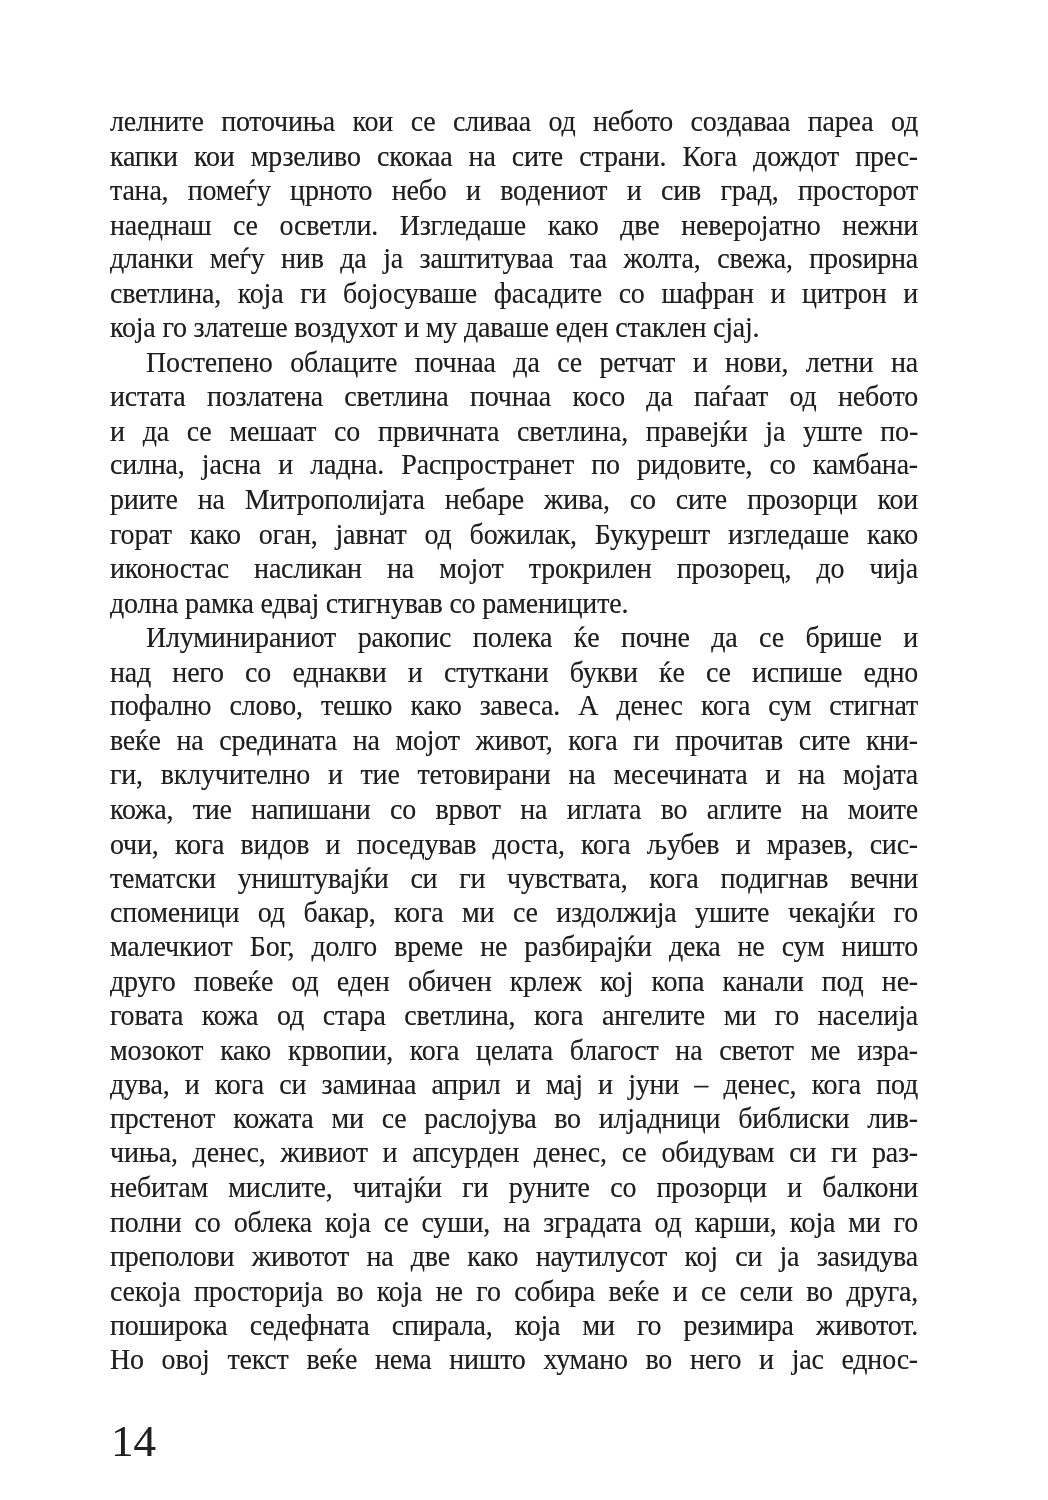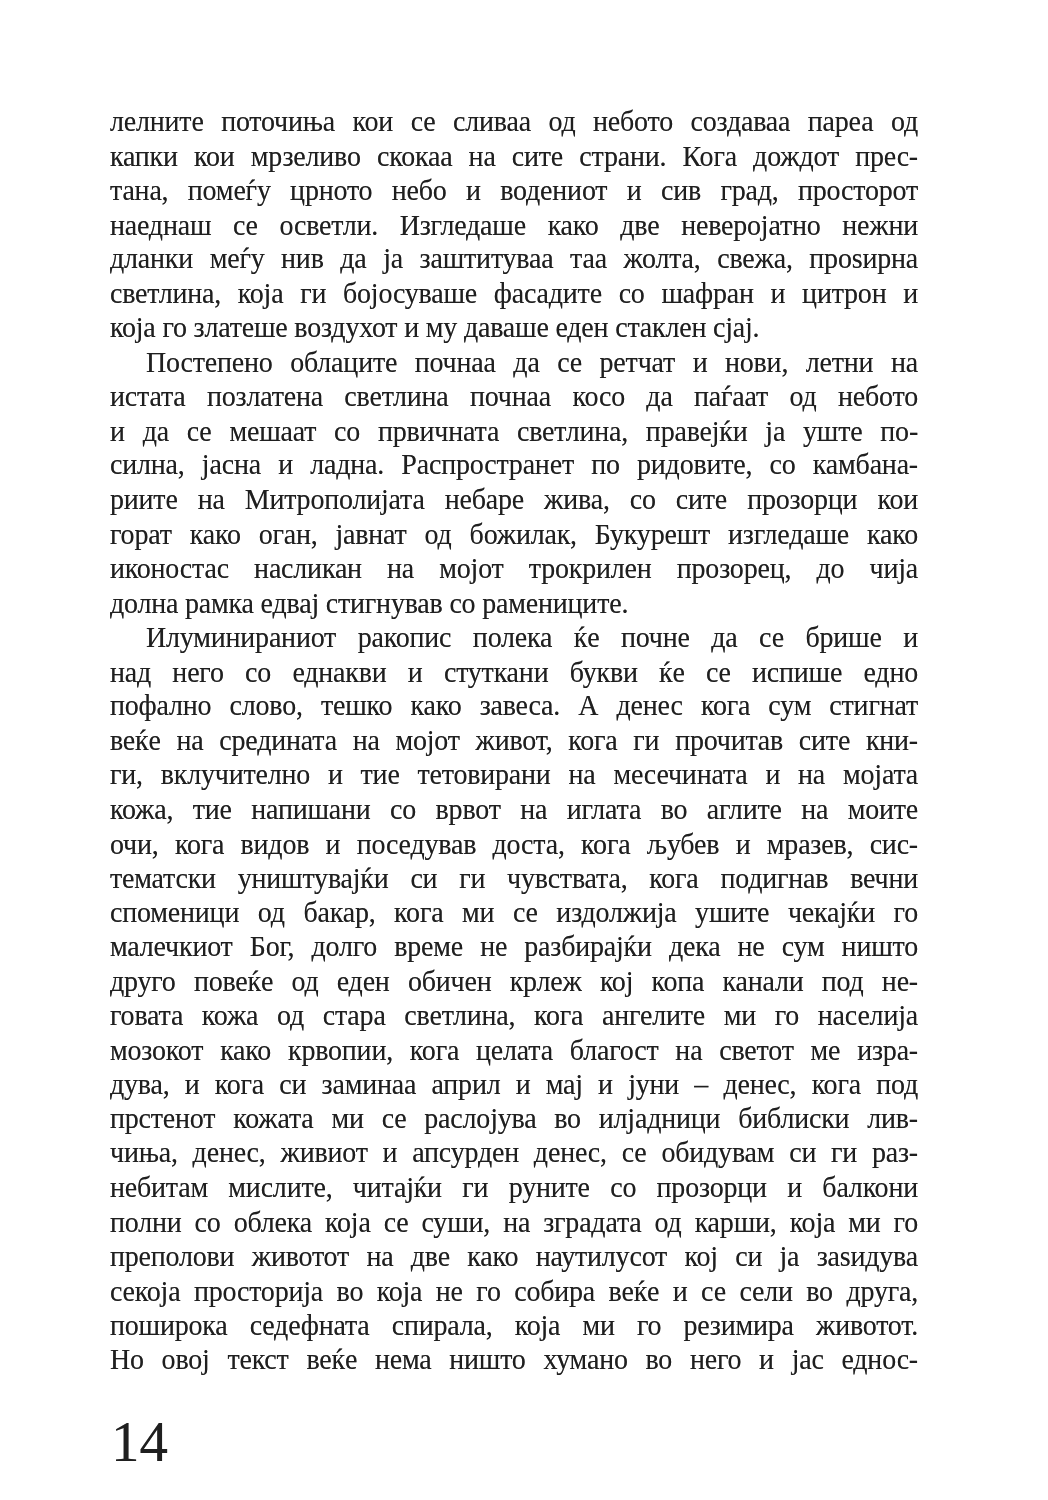--- a/index.html
+++ b/index.html
@@ -43,21 +43,21 @@
   .line.end {
     text-align-last: left;
   }
   .line.indent {
     text-indent: 36px;
   }
   .page-number {
     position: absolute;
     left: 111px;
     top: 1419px;
-    font-size: 57px;
+    font-size: 45px;
     line-height: 45px;
     color: #1f1f1f;
     text-shadow: 0 0 0.5px rgba(25,25,25,0.55);
   }
 </style>
 </head>
 <body>
 
 <div class="page">
   <div class="text-block" id="text-block">

